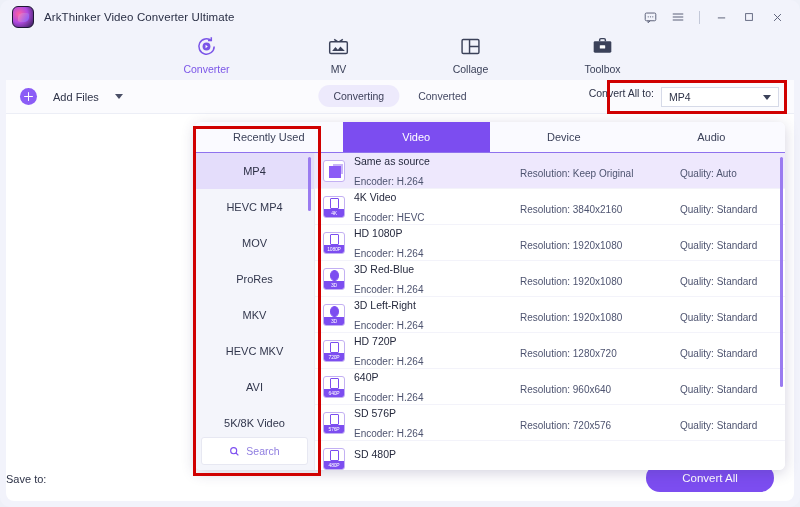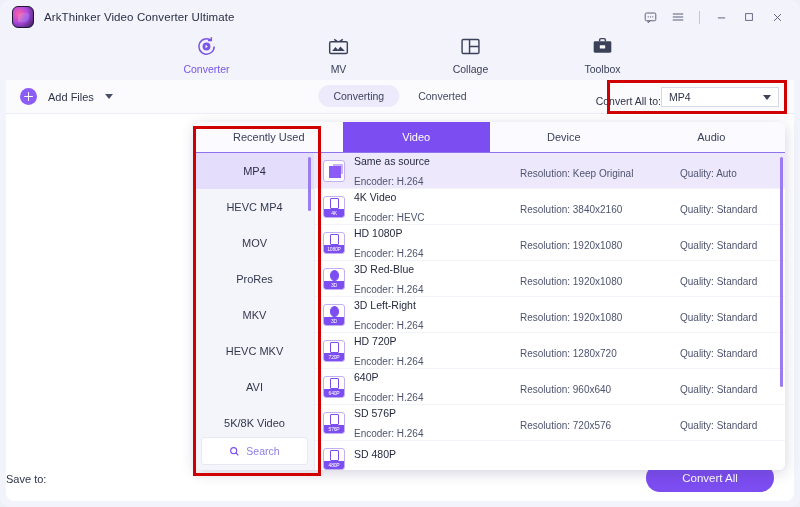--- a/index.html
+++ b/index.html
@@ -62,21 +62,21 @@
   
   .content-card {
     position: absolute; left: 6px; top: 80px; width: 788px; height: 421px;
     background: #ffffff; border-radius: 8px;
   }
   .toolbar {
     position: absolute; left: 0; top: 0; width: 788px; height: 34px;
     background: #fbfbfe; border-bottom: 1px solid #eceef6;
     display: flex; align-items: center;
   }
-  .addfiles { display: flex; align-items: center; gap: 11px; margin-left: 14px; }
+  .addfiles { display: flex; align-items: center; gap: 16px; margin-left: 14px; }
   .plus-circle {
     width: 17px; height: 17px; border-radius: 50%; background: #8b5cf6;
     position: relative; flex: none;
   }
   .plus-circle:before, .plus-circle:after {
     content: ""; position: absolute; background: #fff; border-radius: 1px;
   }
   .plus-circle:before { left: 4px; top: 7.7px; width: 9px; height: 1.8px; }
   .plus-circle:after  { top: 4px; left: 7.6px; height: 9px; width: 1.8px; }
   .addfiles-label { font-size: 11px; color: #2e3348; }
@@ -88,21 +88,21 @@
     position: absolute; left: 50%; top: 5px; transform: translateX(-50%);
     display: flex; align-items: center; gap: 4px;
   }
   .seg {
     padding: 5px 15px; font-size: 10.5px; color: #434862; border-radius: 12px;
   }
   .seg.active { background: #edeafc; color: #3c3f58; }
 
   .convert-all {
     position: absolute; right: 9px; top: 3px;
-    display: flex; align-items: flex-end; gap: 0;
+    display: flex; align-items: flex-start; gap: 7px;
     padding: 4px 6px;
   }
   .ca-label { font-size: 10.5px; color: #2e3348; }
   .ca-select {
     width: 118px; height: 20px; background: #fff; border: 1px solid #d6dae8;
     display: flex; align-items: center; padding: 0 7px; font-size: 10.5px; color: #2e3348;
   }
   .ca-select .caret { margin-left: auto; border-top-color: #3b4159; }
   .redbox {
     position: absolute; border: 3px solid #d00000; pointer-events: none;

